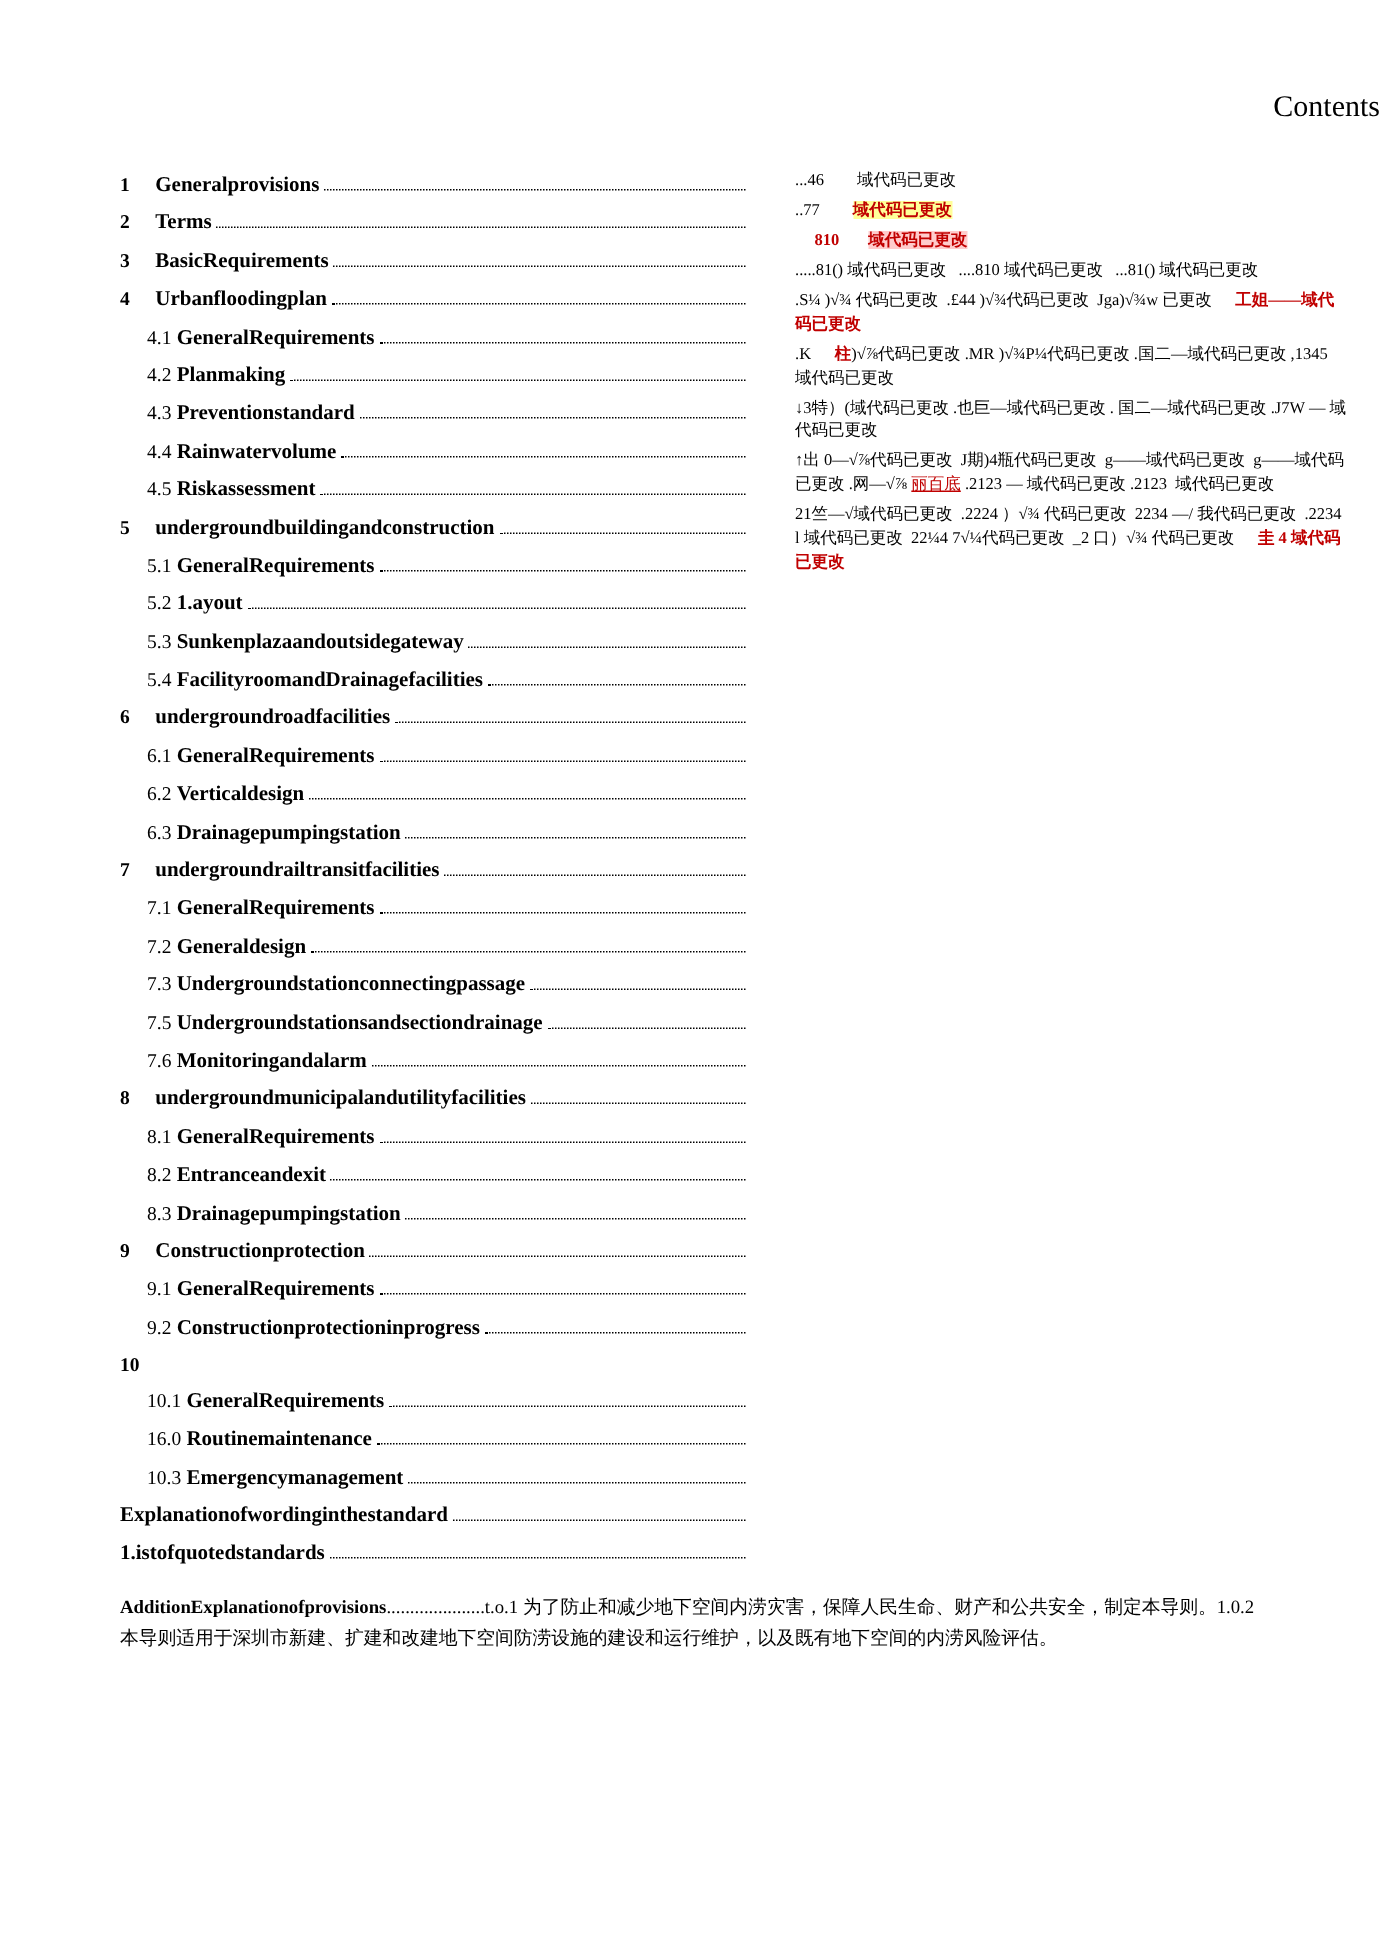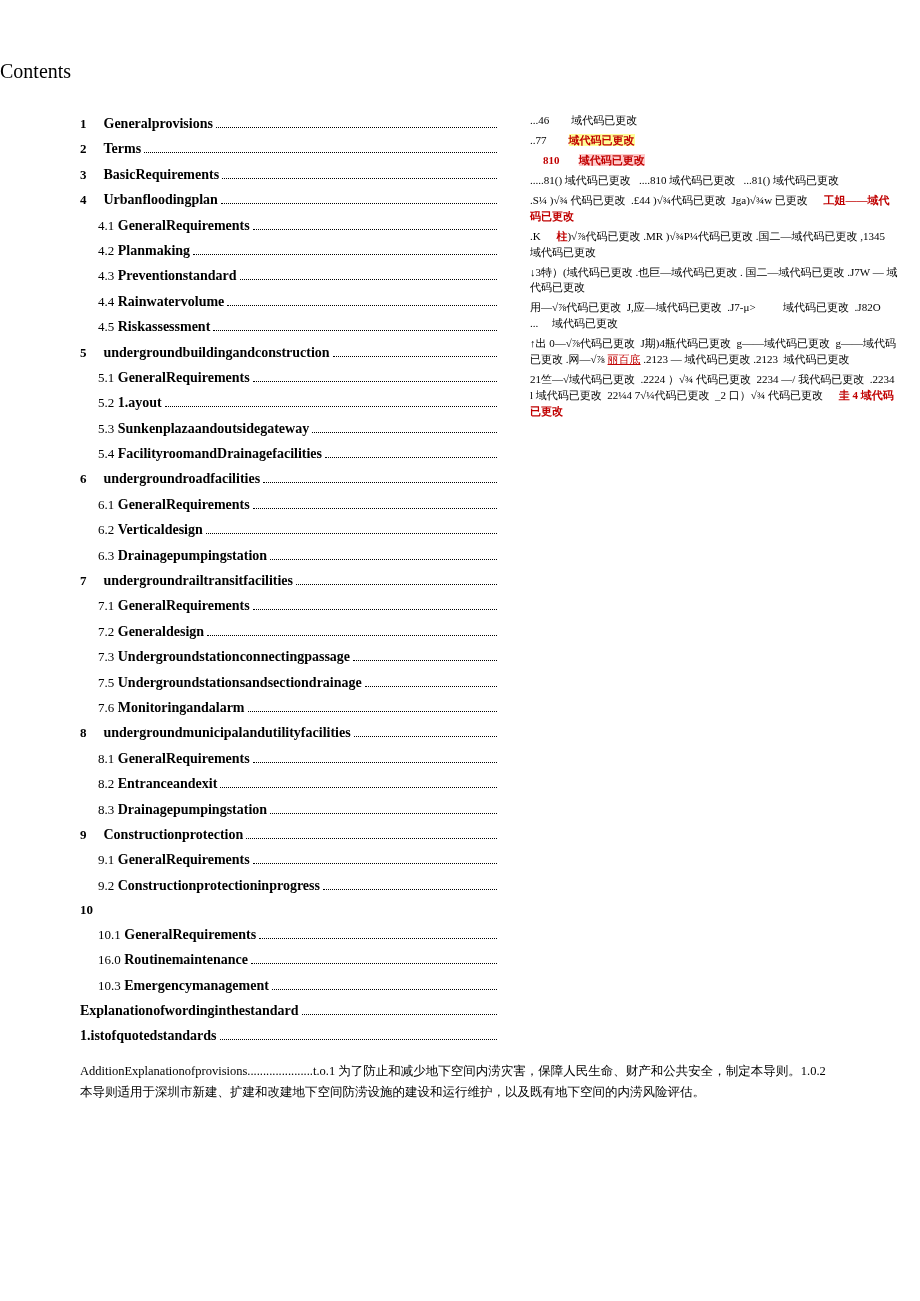--- a/index.html
+++ b/index.html
@@ -14,21 +14,21 @@
       overflow-x: hidden;
     }
     .page {
       width: 920px;
       min-height: 1301px;
       background: #fff;
       position: relative;
       padding: 60px 0;
     }
     .title-area {
-      text-align: left;
+      text-align: right;
       margin-bottom: 30px;
     }
     .title-area h1 {
       font-size: 20px;
       font-weight: normal;
       font-family: "Times New Roman", Times, serif;
     }
     .content-area {
       display: flex;
       flex-direction: row;
@@ -105,21 +105,21 @@
     }
 
     
     .bottom-text {
       padding: 0 80px;
       margin-top: 10px;
       font-size: 12.5px;
       line-height: 1.7;
     }
     .bottom-text .bold-prefix {
-      font-weight: normal;
+      font-weight: bold;
       margin-top: 36px;
     }
     
     .section-number-bold {
       font-weight: bold;
     }
   </style>
 </head>
 <body>
 
@@ -365,23 +365,20 @@
         .....81() 域代码已更改 &nbsp; ....810 域代码已更改 &nbsp; ...81() 域代码已更改
       </div>
       <div class="right-entry">
         .S¼ )√¾ 代码已更改 &nbsp;.£44 )√¾代码已更改 &nbsp;Jga)√¾w 已更改 <span class="red-text">工姐——域代码已更改</span>
       </div>
       <div class="right-entry">
         .K <span class="red-text">柱</span>)√⅞代码已更改 .MR )√¾P¼代码已更改 .国二—域代码已更改 ,1345 &nbsp;&nbsp;&nbsp; 域代码已更改
       </div>
       <div class="right-entry">
         ↓3特）(域代码已更改 .也巨—域代码已更改 . 国二—域代码已更改 .J7W — 域代码已更改
-      </div>
-      <div class="right-entry">
-        用—√⅞代码已更改 &nbsp;J,应—域代码已更改 &nbsp;.J7-μ&gt;&nbsp;&nbsp;&nbsp;&nbsp;&nbsp;&nbsp;&nbsp;&nbsp;&nbsp; 域代码已更改 &nbsp;.J82O ...&nbsp;&nbsp;&nbsp;&nbsp; 域代码已更改
       </div>
       <div class="right-entry">
         ↑出 0—√⅞代码已更改 &nbsp;J期)4瓶代码已更改 &nbsp;g——域代码已更改 &nbsp;g——域代码已更改 .网—√⅞ <span class="underline-text">丽百底</span> .2123 — 域代码已更改 .2123 &nbsp;域代码已更改
       </div>
       <div class="right-entry">
         21竺—√域代码已更改 &nbsp;.2224 ）√¾ 代码已更改 &nbsp;2234 —/ 我代码已更改 &nbsp;.2234 l 域代码已更改 &nbsp;22¼4 7√¼代码已更改 &nbsp;_2 口）√¾ 代码已更改 <span class="red-text">圭 4 域代码已更改</span>
       </div>
     </div>
   </div>
 

